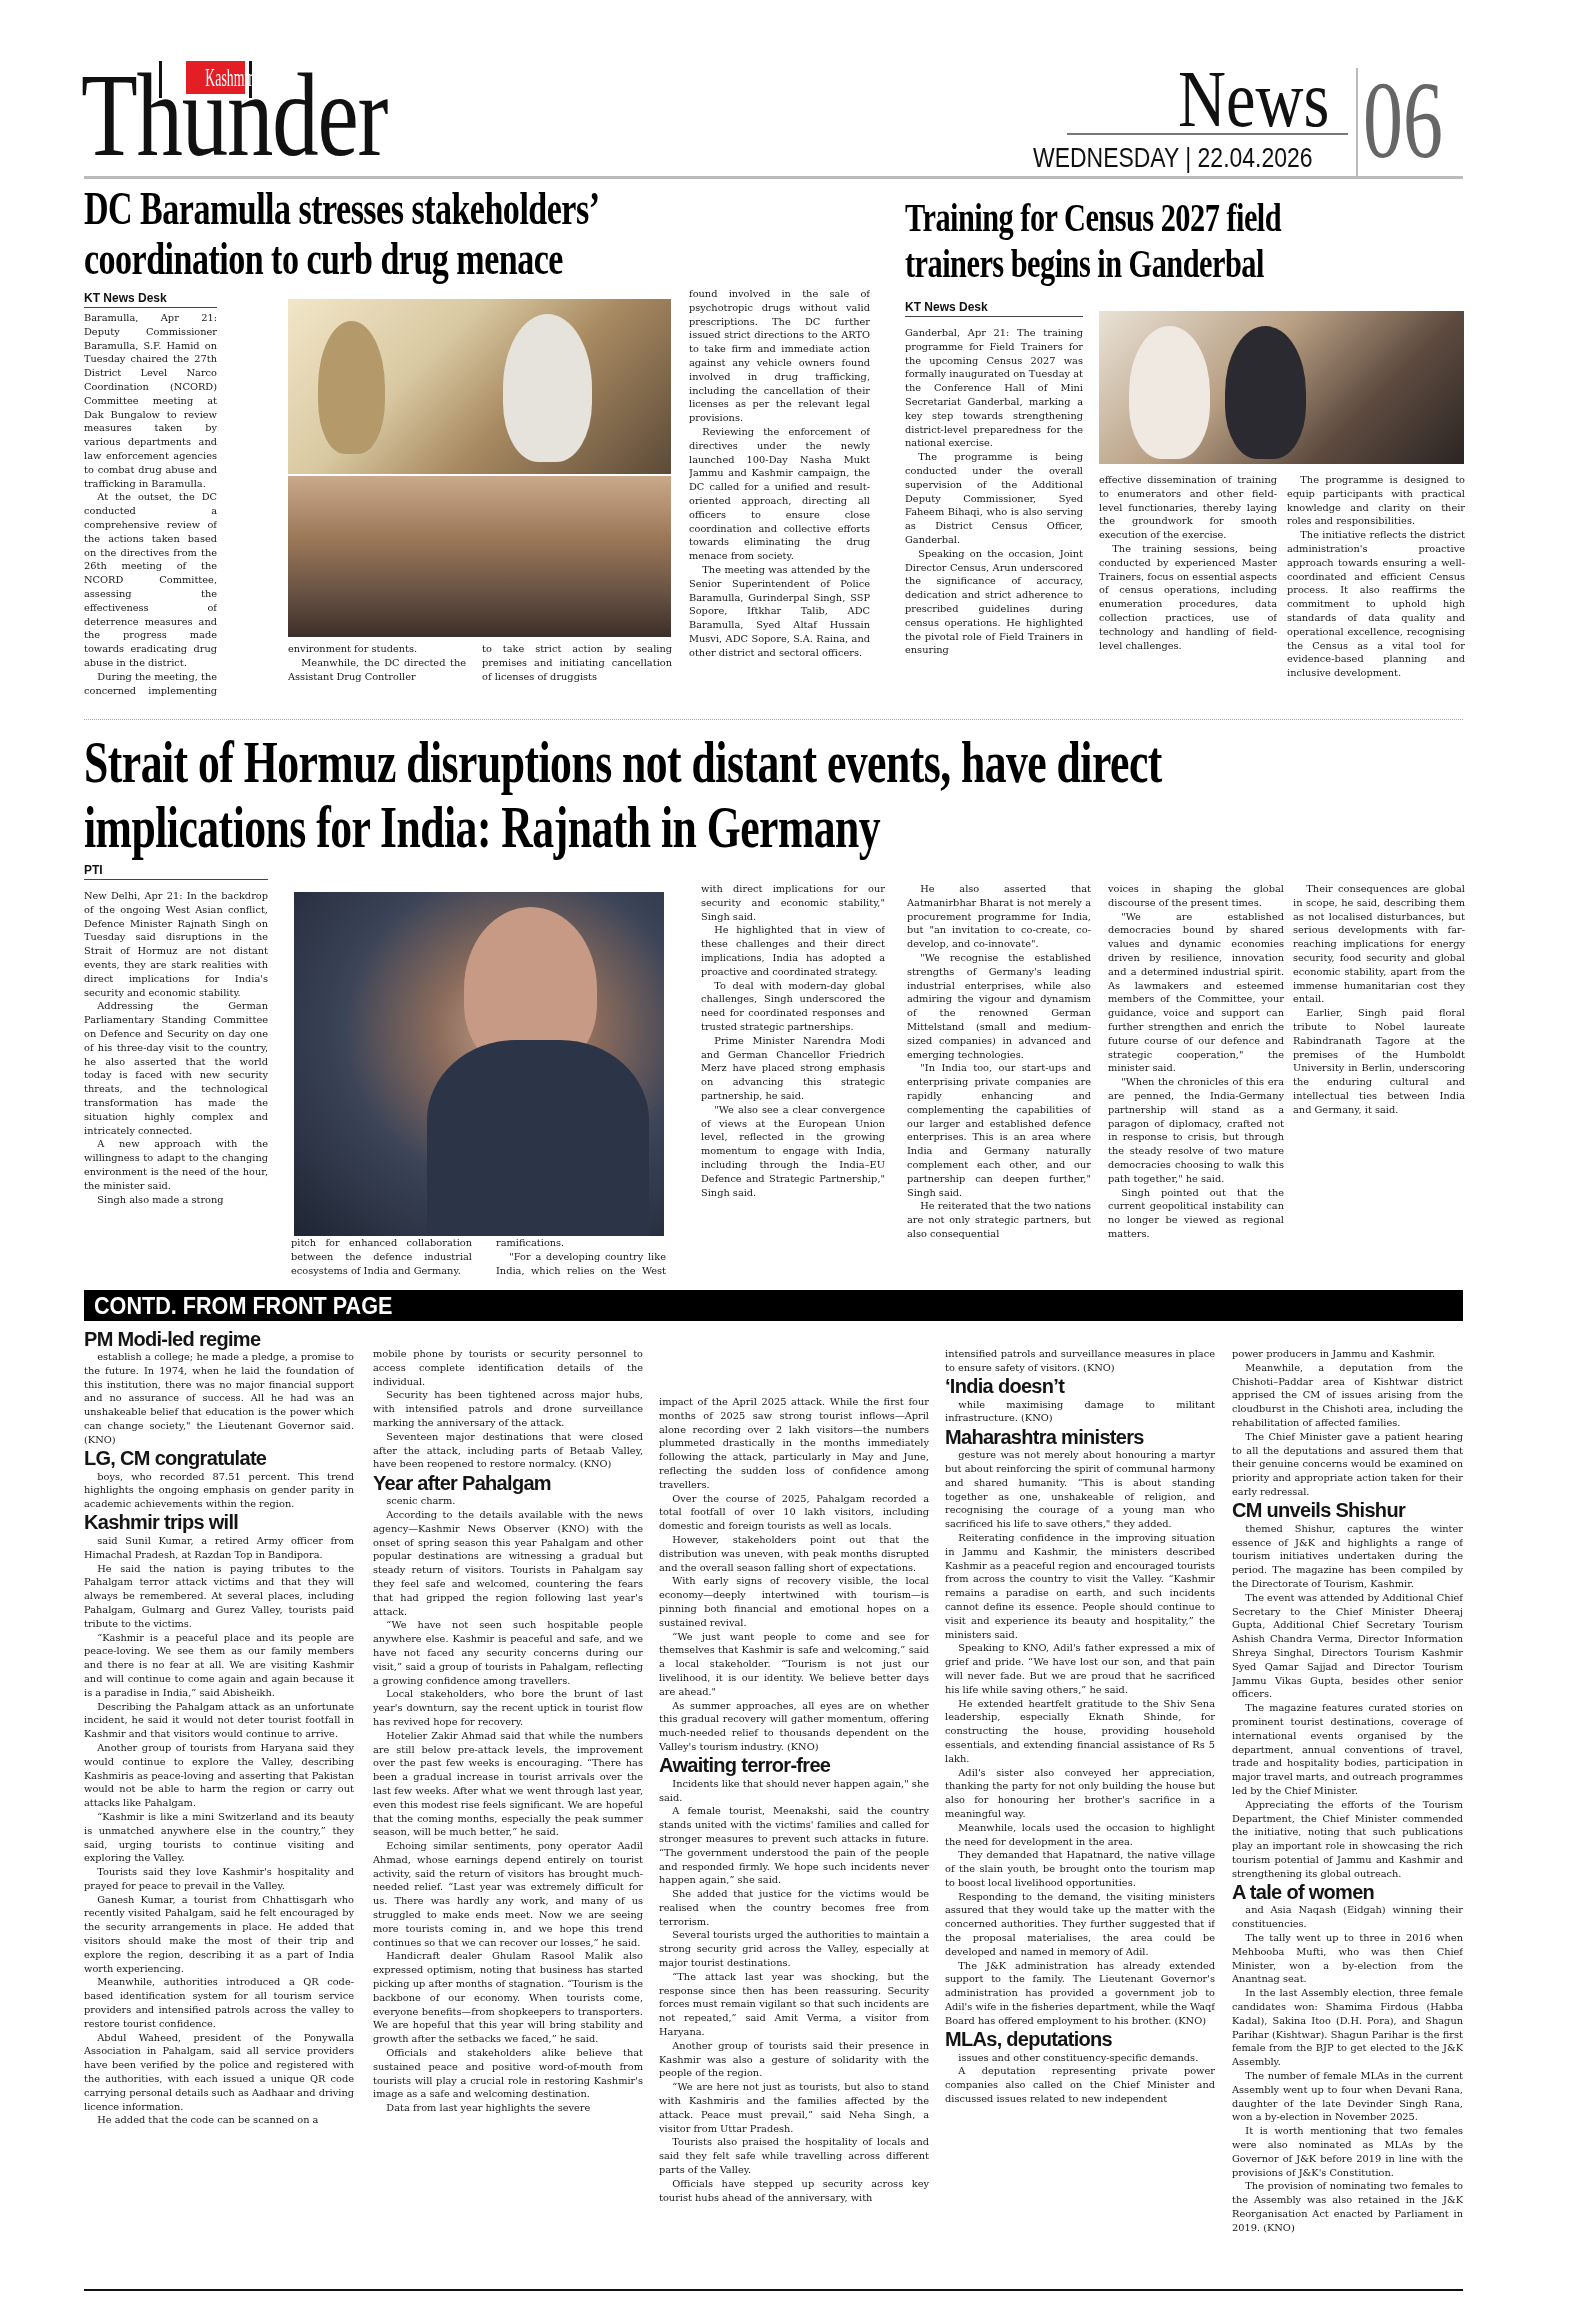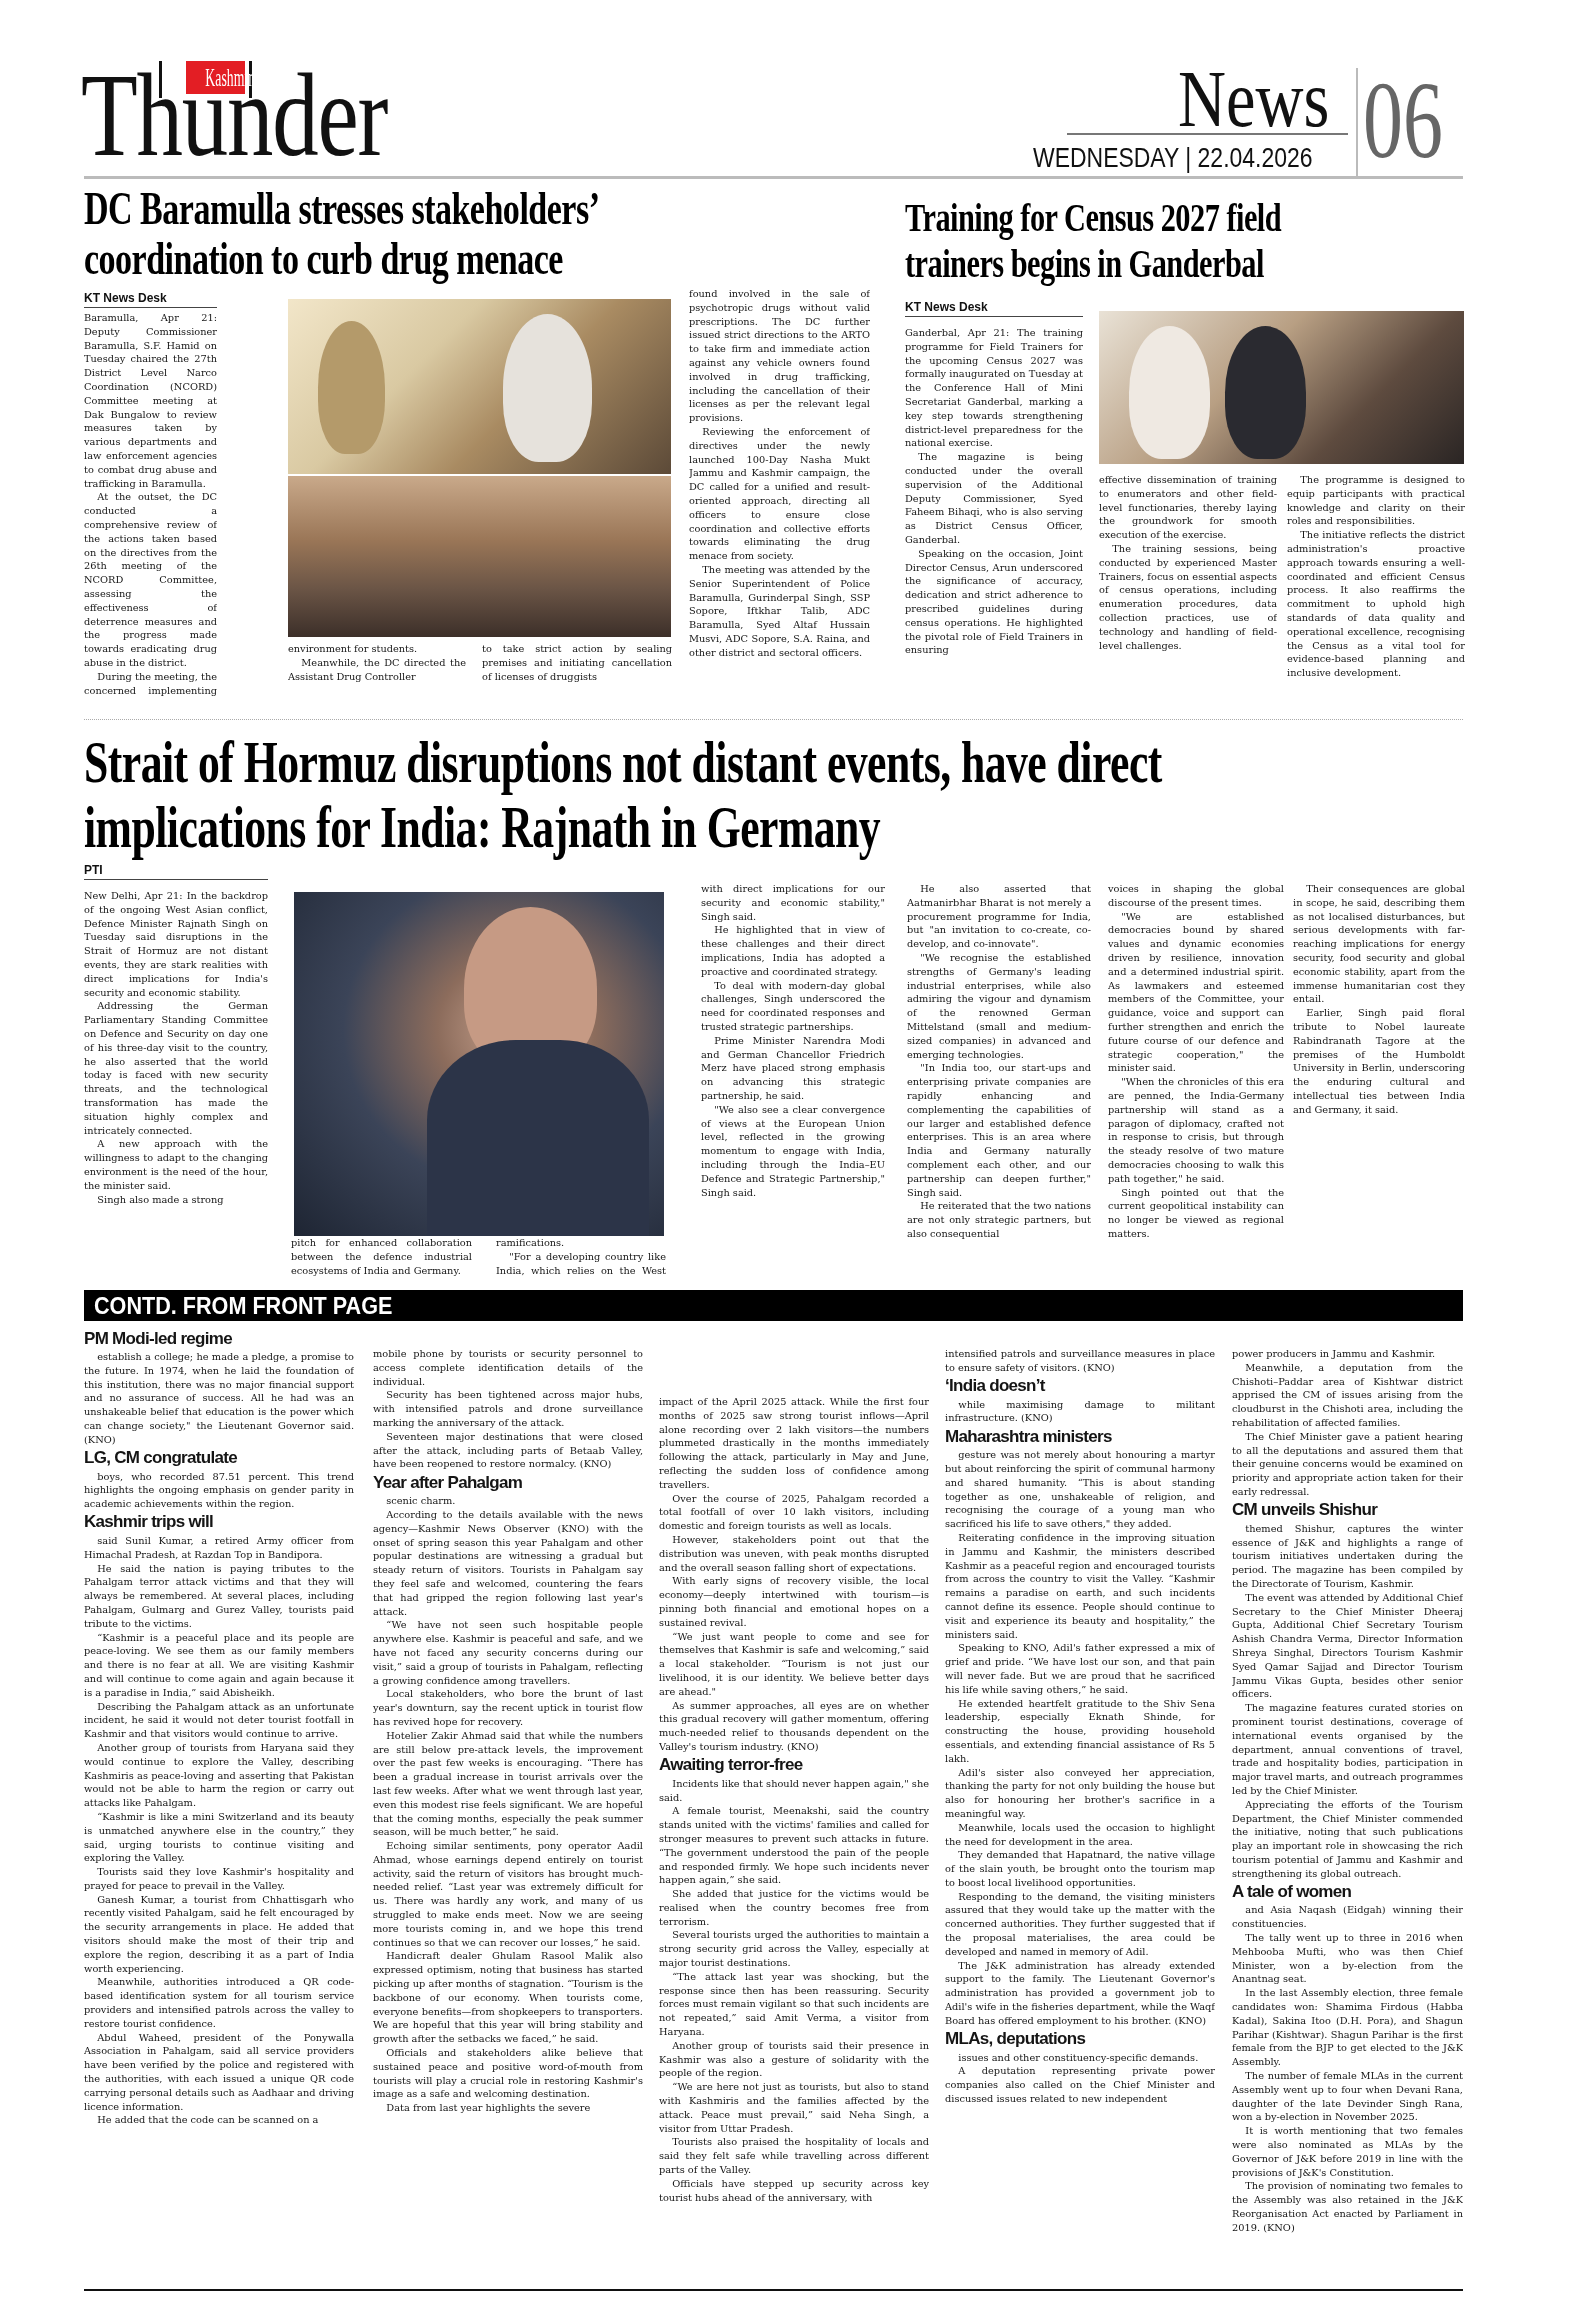--- a/index.html
+++ b/index.html
@@ -68,21 +68,21 @@
   .sep-dots { position:absolute; left:84px; top:719px; width:1379px; border-top:1.5px dotted #aaa; }
 
   .contd-bar {
     position:absolute; left:84px; top:1290px; width:1379px; height:31px; background:#000;
   }
   .contd-bar span {
     position:absolute; left:10.4px; top:3px; color:#fff; font-family:"Liberation Sans", sans-serif;
     font-weight:bold; font-size:24px; line-height:25px; transform:scaleX(0.9); transform-origin:left top;
   }
   .sub-hl {
-    font-family:"Liberation Sans", sans-serif; font-weight:bold; font-size:17px; line-height:20px;
+    font-family:"Liberation Sans", sans-serif; font-weight:bold; font-size:20px; line-height:20px;
     letter-spacing:-0.7px; margin: 1.5px 0 1.5px 0; text-align:left; text-indent:0;
   }
   .bottom-rule { position:absolute; left:84px; top:2289px; width:1379px; height:2.2px; background:#111; }
 </style>
 </head>
 <body>
 
 <div class="mast-bracket" style="left:159px;"></div>
 <div class="mast-bracket" style="left:249px;"></div>
 <div class="mast-kashmir" style="left:186px;width:59px;">
@@ -124,21 +124,21 @@
   <p>The meeting was attended by the Senior Superintendent of Police Baramulla, Gurinderpal Singh, SSP Sopore, Iftkhar Talib, ADC Baramulla, Syed Altaf Hussain Musvi, ADC Sopore, S.A. Raina, and other district and sectoral officers.</p>
 </div>
 
 <div class="hl" style="left:905px;top:194px;font-size:41px;line-height:46px;transform:scaleX(0.74);">
   <div>Training for Census 2027 field</div>
   <div>trainers begins in Ganderbal</div>
 </div>
 <div class="byline" style="left:905px;top:300px;width:178px;">KT News Desk</div>
 <div class="col" style="left:905px;top:326px;width:178px;height:374px;">
   <p class="first">Ganderbal, Apr 21: The training programme for Field Trainers for the upcoming Census 2027 was formally inaugurated on Tuesday at the Conference Hall of Mini Secretariat Ganderbal, marking a key step towards strengthening district-level preparedness for the national exercise.</p>
-  <p>The magazine is being conducted under the overall supervision of the Additional Deputy Commissioner, Syed Faheem Bihaqi, who is also serving as District Census Officer, Ganderbal.</p>
+  <p>The programme is being conducted under the overall supervision of the Additional Deputy Commissioner, Syed Faheem Bihaqi, who is also serving as District Census Officer, Ganderbal.</p>
   <p>Speaking on the occasion, Joint Director Census, Arun underscored the significance of accuracy, dedication and strict adherence to prescribed guidelines during census operations. He highlighted the pivotal role of Field Trainers in ensuring</p>
 </div>
 <div class="photo ph-census" style="left:1099px;top:311px;width:365px;height:153px;">
   <div class="person" style="left:30px;top:15px;width:81px;height:133px;background:#efe9e2;"></div>
   <div class="person" style="left:126px;top:15px;width:81px;height:133px;background:#2a2a30;"></div>
 </div>
 <div class="col" style="left:1099px;top:473px;width:178px;height:230px;">
   <p class="noind">effective dissemination of training to enumerators and other field-level functionaries, thereby laying the groundwork for smooth execution of the exercise.</p>
   <p>The training sessions, being conducted by experienced Master Trainers, focus on essential aspects of census operations, including enumeration procedures, data collection practices, use of technology and handling of field-level challenges.</p>
 </div>

